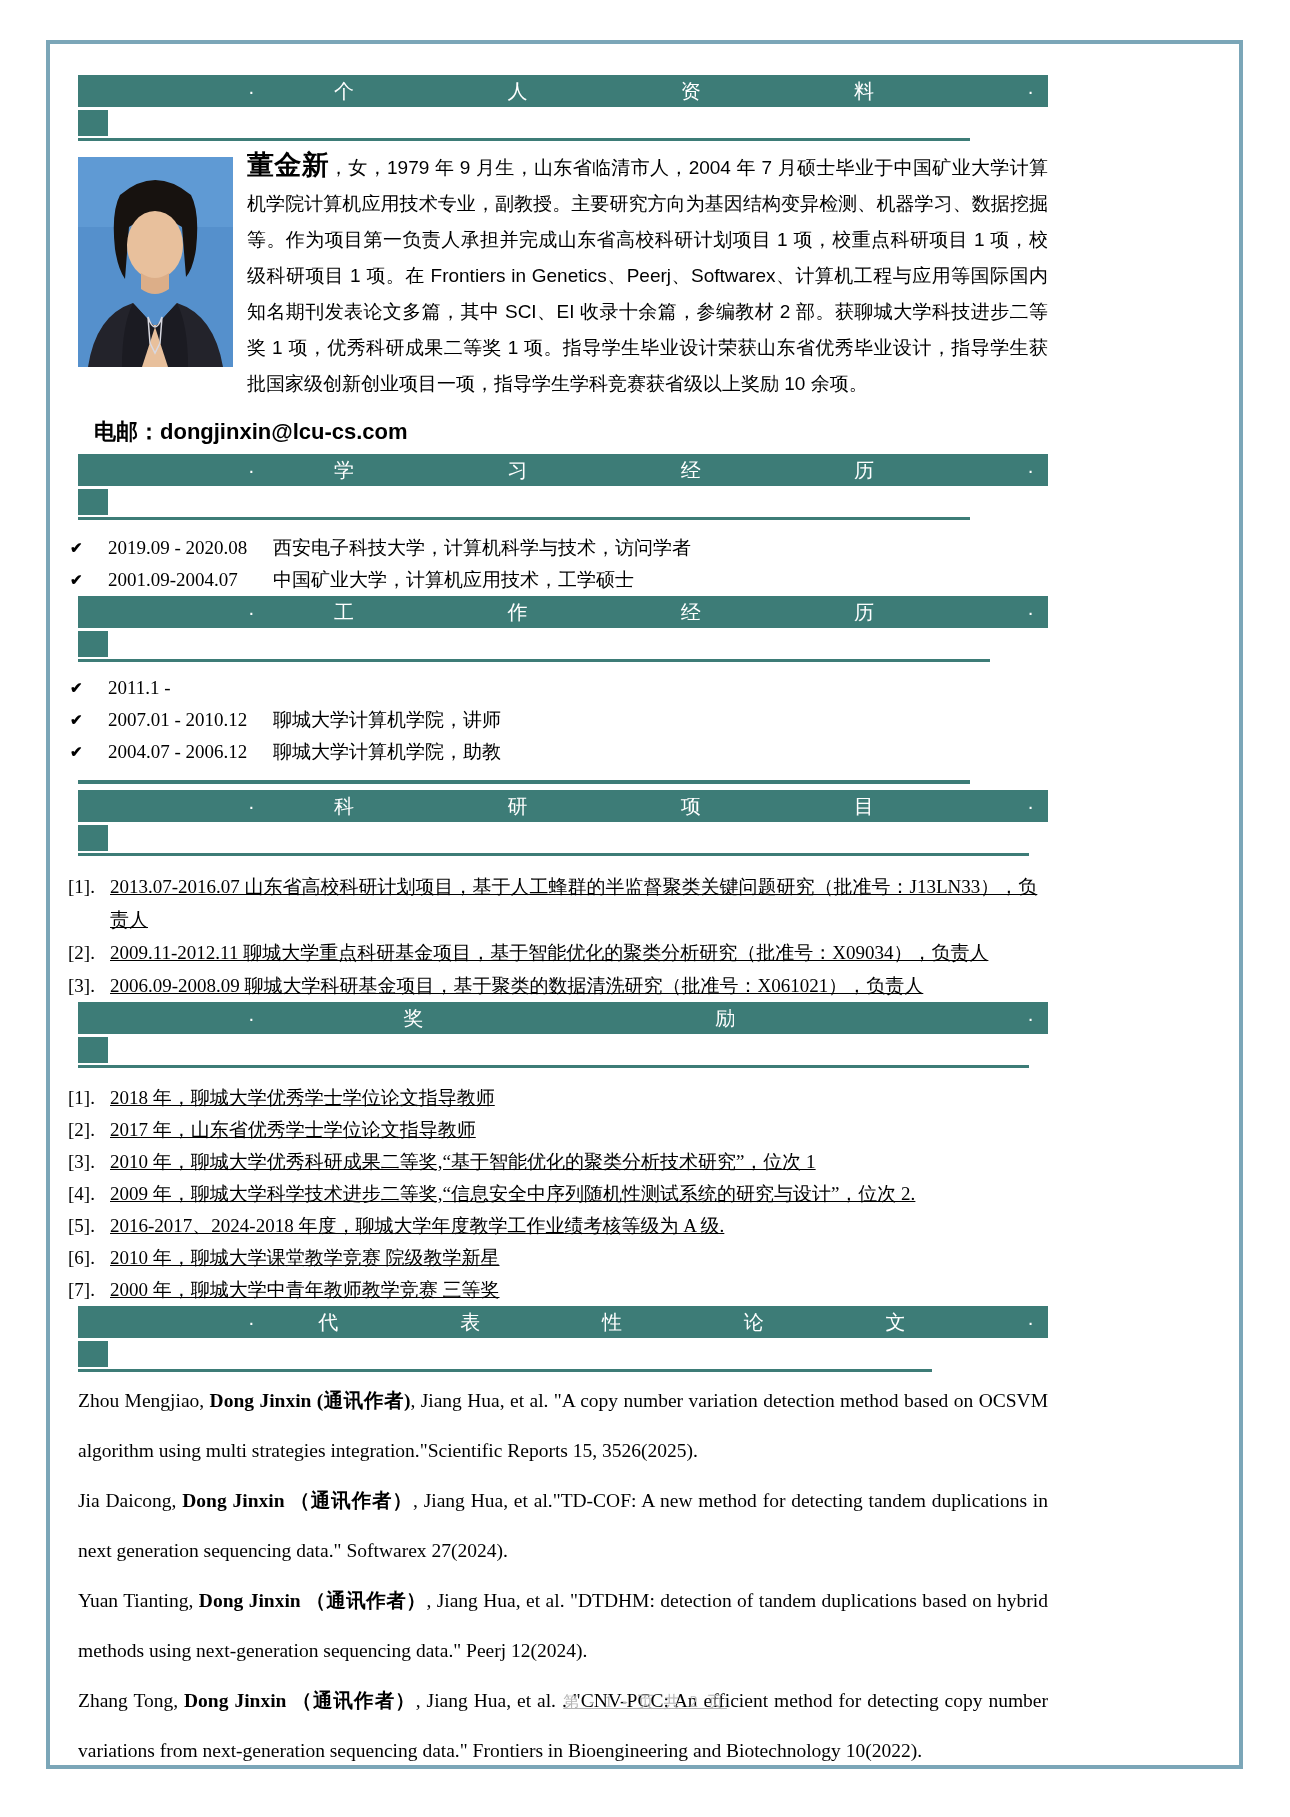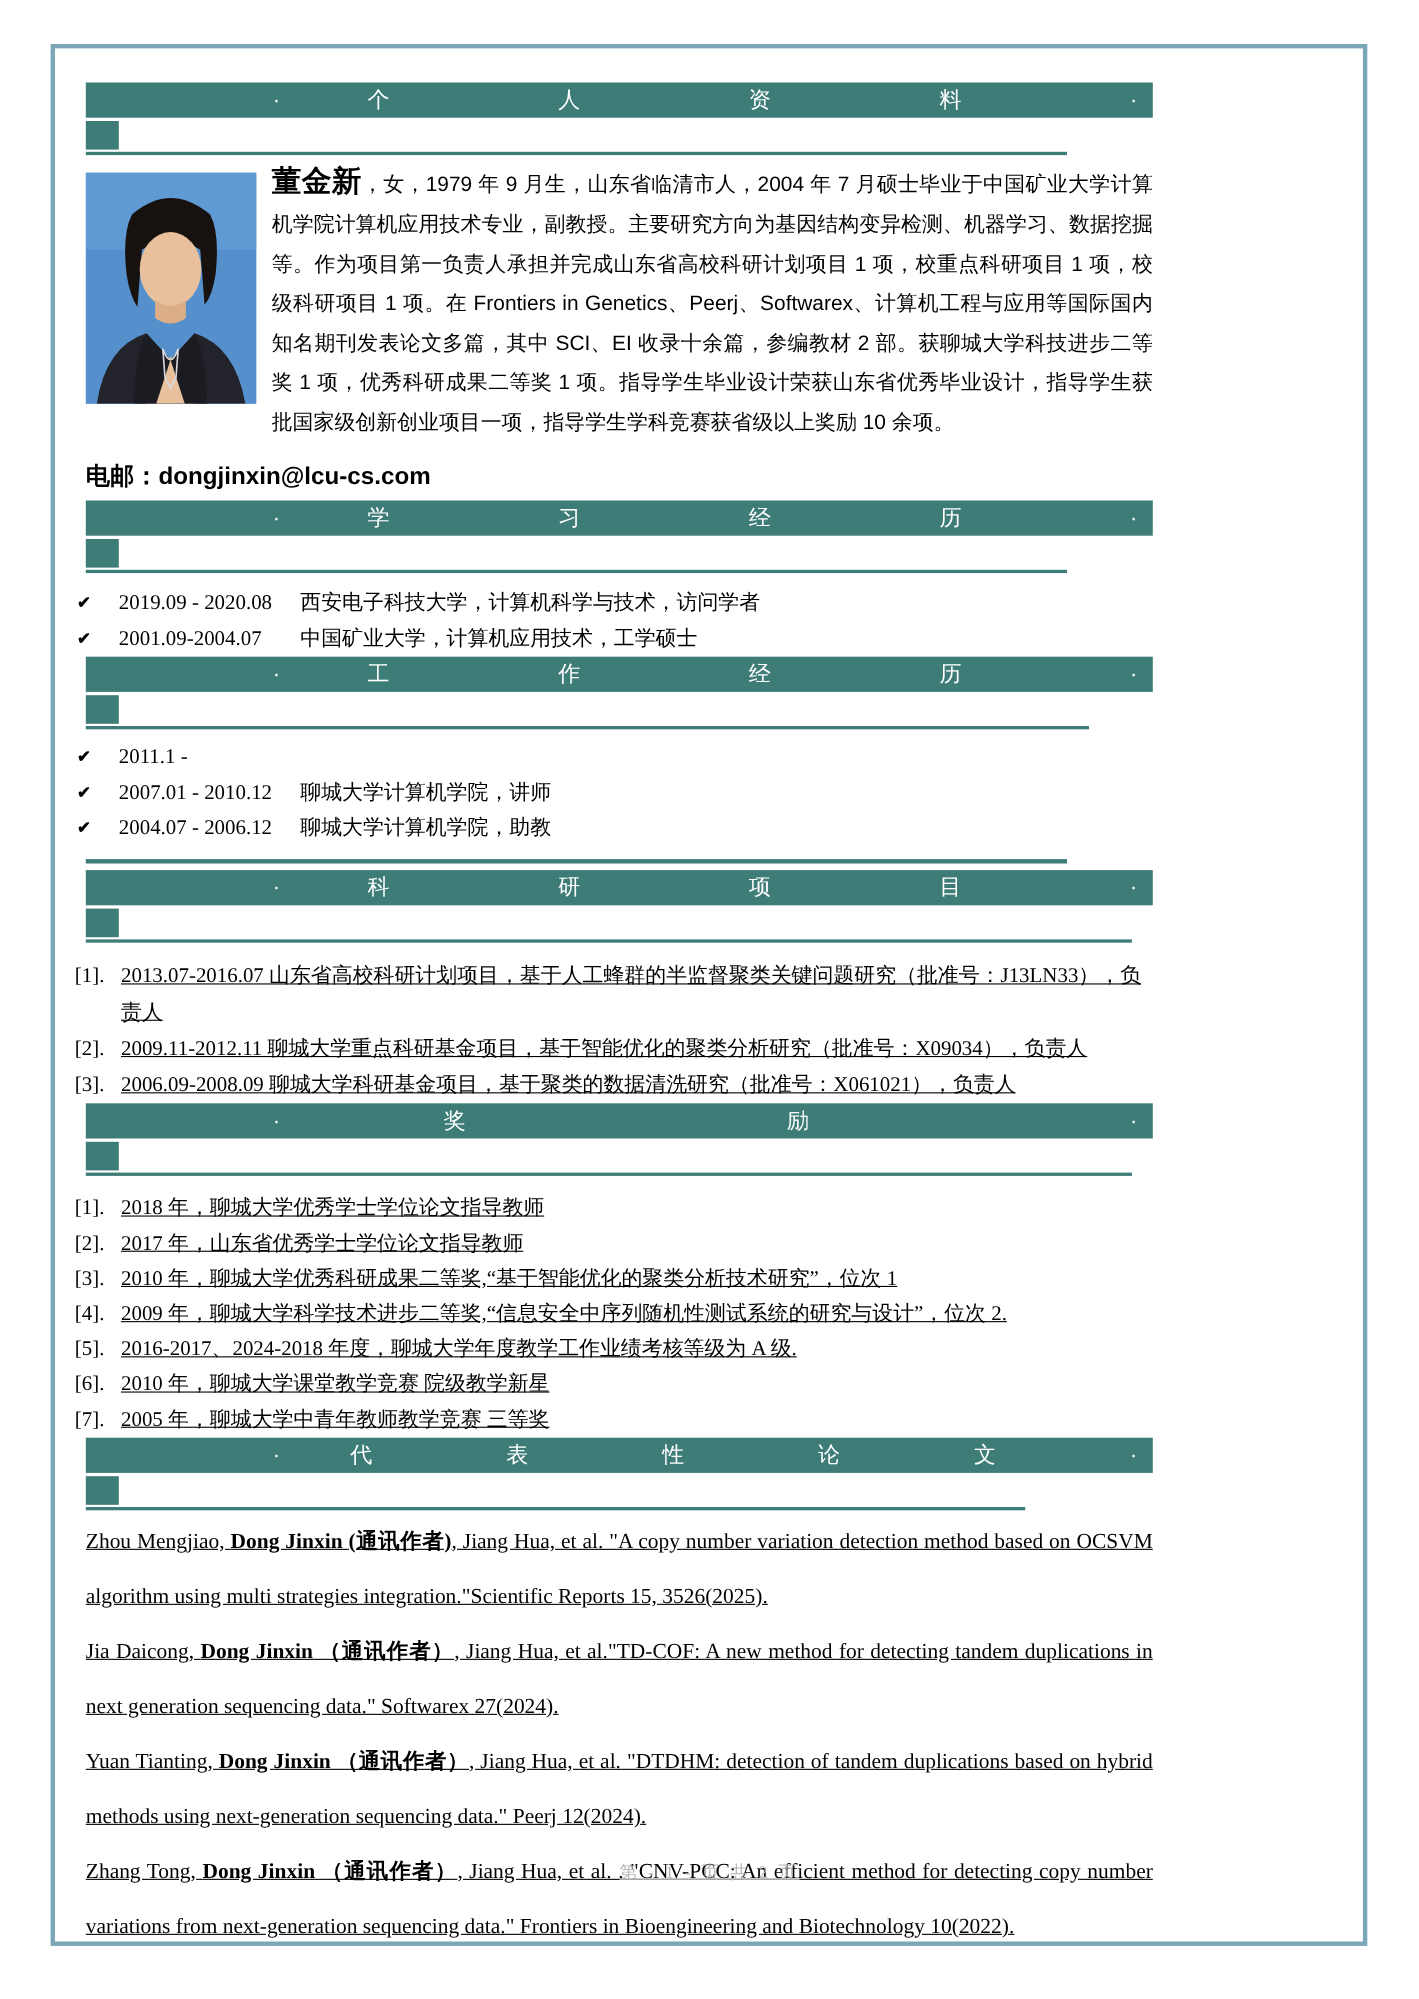--- a/index.html
+++ b/index.html
@@ -38,40 +38,40 @@
   .bio{overflow:visible;}
   .photo{
     float:left;width:155px;height:210px;margin:10px 14px 4px 0;
     background:var(--photo-bg);
   }
   .bio-text{
     margin:6px 0 0;text-align:justify;font-size:19px;line-height:36px;padding-left:47px;
   }
   .name{font-size:27px;font-weight:bold;}
   .email{
-    clear:left;font-weight:bold;font-size:22px;line-height:28px;margin:16px 0 8px;
+    clear:left;font-weight:bold;font-size:22px;line-height:28px;margin:16px 16px 8px;
   }
 
   
   .rowlist{padding:12px 0 0;margin-left:-8px;}
   .rowlist-work{padding:10px 0 0;margin-left:-8px;}
   .row{display:flex;font-size:19px;line-height:32px;font-family:"Liberation Serif",serif;}
   .chk{width:38px;font-size:15px;font-weight:bold;}
   .date{width:165px;}
   .desc{flex:1;}
 
   
   .numlist{padding:14px 0 0;margin-left:-10px;}
   .nrow{display:flex;font-size:19px;line-height:33px;font-family:"Liberation Serif",serif;}
   .awlist .nrow{line-height:32px;}
   .num{width:42px;}
   .ntext{flex:1;text-decoration:underline;}
 
   
-  .papers{margin-top:4px;text-decoration:underline;}
+  .papers{margin-top:4px;}
   .papers p{
     margin:0;font-family:"Liberation Serif",serif;font-size:19.5px;
     line-height:50px;text-align:justify;
   }
   .papers strong{font-weight:bold;}
 
   .footer{
     position:absolute;left:0;right:0;top:1692px;text-align:center;
     color:var(--footer-gray);font-size:16px;letter-spacing:3px;
     font-family:"Liberation Serif",serif;
@@ -212,21 +212,21 @@
       <div class="nrow">
         <span class="num">[5].</span>
         <span class="ntext">2016-2017、2024-2018 年度，聊城大学年度教学工作业绩考核等级为 A 级.</span>
       </div>
       <div class="nrow">
         <span class="num">[6].</span>
         <span class="ntext">2010 年，聊城大学课堂教学竞赛 院级教学新星</span>
       </div>
       <div class="nrow">
         <span class="num">[7].</span>
-        <span class="ntext">2005 年，聊城大学中青年教师教学竞赛 三等奖</span>
+        <span class="ntext">2000 年，聊城大学中青年教师教学竞赛 三等奖</span>
       </div>
     </div>
 
     <div class="band">
       <span class="band-title">· 代 表 性 论 文 ·</span>
     </div>
     <div class="deco">
       <span class="deco-square"></span>
       <span class="deco-rule w88"></span>
     </div>

